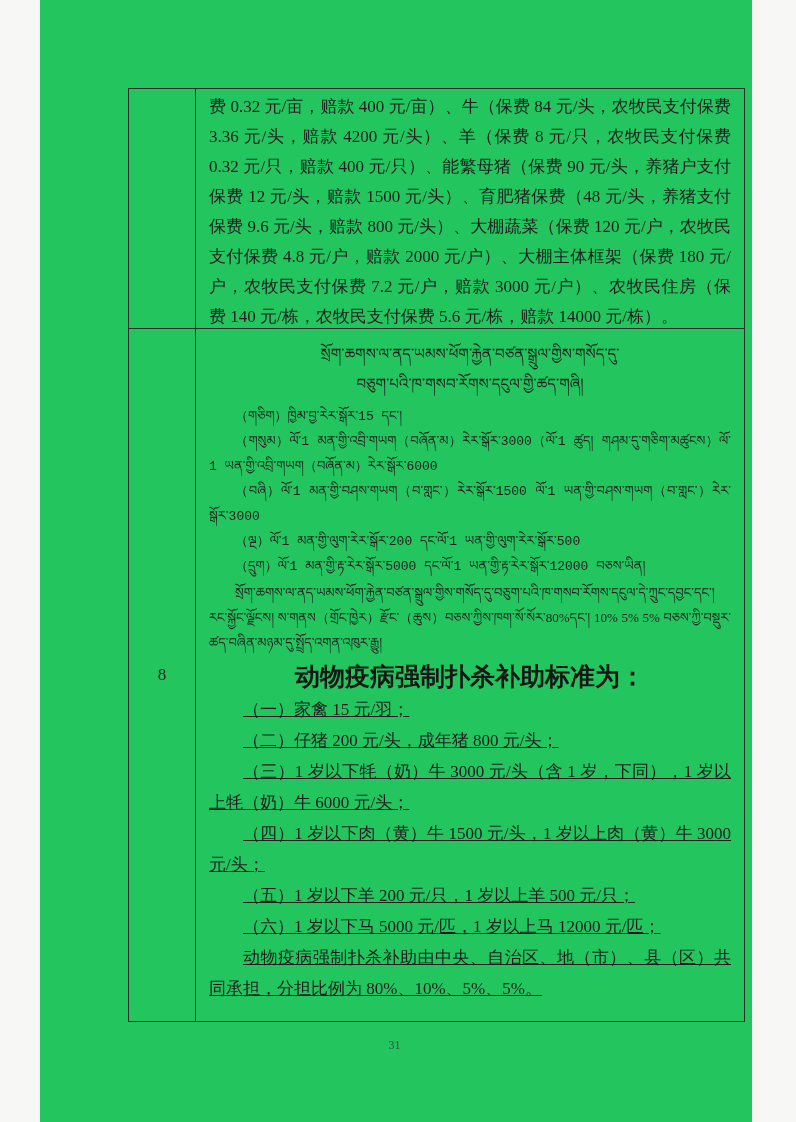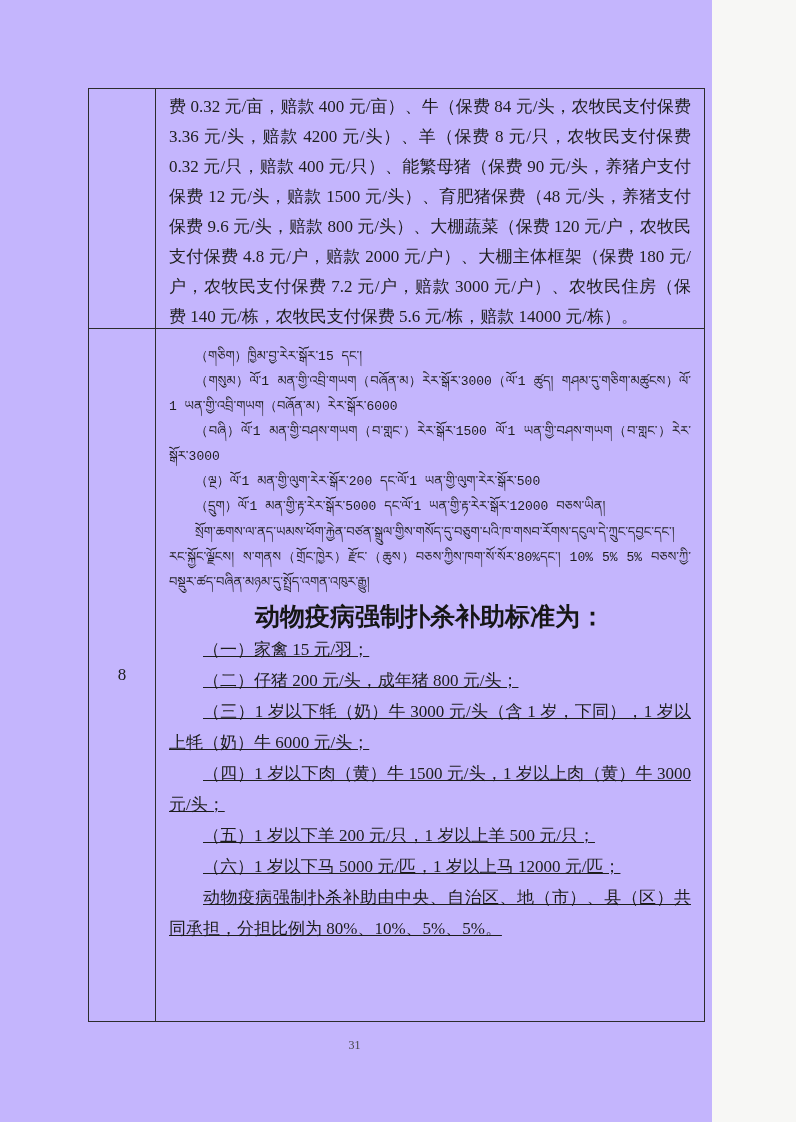--- a/index.html
+++ b/index.html
@@ -4,23 +4,24 @@
 <style>
   html, body { margin: 0; padding: 0; }
   body {
     width: 796px; height: 1122px;
     background: #f7f7f5;
     font-family: "Liberation Serif", "DejaVu Serif", serif;
   }
   .page {
     position: relative;
     width: 712px; height: 1122px;
-    background: #c4b5fd;
+    background: #22c55e;
     color: #1d1d1d;
     overflow: hidden;
+    margin-left: 40px;
   }
   .doc-table {
     position: absolute;
     left: 88px; top: 88px;
     width: 617px;
     border: 1.5px solid #2c2c2c;
     box-sizing: border-box;
   }
   .t-row { display: flex; }
   .t-row.first { border-bottom: 1.5px solid #2c2c2c; }
@@ -54,21 +55,21 @@
     font-size: 15px;
     line-height: 30px;
   }
   .tib-items { margin-top: 5px; font-family: Liberation Mono, monospace; }
   .tib-item, .tib-closing {
     font-size: 13px;
     line-height: 25px;
     text-indent: 2em;
     text-align: justify;
   }
-  .tib-closing { margin-top: 1px; font-family: Liberation Mono, monospace; }
+  .tib-closing { margin-top: 1px; }
   .cn-heading {
     font-family: "Liberation Sans", "DejaVu Sans", sans-serif;
     font-weight: bold;
     font-size: 25px;
     text-align: center;
     line-height: 30px;
     margin-top: 6px;
     margin-bottom: 3px;
     color: #161616;
   }
@@ -101,20 +102,24 @@
       <div class="content-cell">
         <div class="cont-para">费 0.32 元/亩，赔款 400 元/亩）、牛（保费 84 元/头，农牧民支付保费 3.36 元/头，赔款 4200 元/头）、羊（保费 8 元/只，农牧民支付保费 0.32 元/只，赔款 400 元/只）、能繁母猪（保费 90 元/头，养猪户支付保费 12 元/头，赔款 1500 元/头）、育肥猪保费（48 元/头，养猪支付保费 9.6 元/头，赔款 800 元/头）、大棚蔬菜（保费 120 元/户，农牧民支付保费 4.8 元/户，赔款 2000 元/户）、大棚主体框架（保费 180 元/户，农牧民支付保费 7.2 元/户，赔款 3000 元/户）、农牧民住房（保费 140 元/栋，农牧民支付保费 5.6 元/栋，赔款 14000 元/栋）。</div>
       </div>
     </div>
 
     <div class="t-row row2-height">
       <div class="num-cell">8</div>
       <div class="content-cell">
         <div class="cell-inner">
 
+          <div class="tib-title">
+            <div>སྲོག་ཆགས་ལ་ནད་ཡམས་ཕོག་རྐྱེན་བཙན་སྒྲུལ་གྱིས་གསོད་དུ་</div>
+            <div>བཅུག་པའི་ཁ་གསབ་རོགས་དངུལ་གྱི་ཚད་གཞི།</div>
+          </div>
 
           <div class="tib-items">
             <div class="tib-item">（གཅིག）ཁྱིམ་བྱ་རེར་སྒོར་15 དང་།</div>
             <div class="tib-item">（གསུམ）ལོ་1 མན་གྱི་འབྲི་གཡག（བཞོན་མ）རེར་སྒོར་3000（ལོ་1 ཚུད།  གཤམ་དུ་གཅིག་མཚུངས）ལོ་1 ཡན་གྱི་འབྲི་གཡག（བཞོན་མ）རེར་སྒོར་6000</div>
             <div class="tib-item">（བཞི）ལོ་1 མན་གྱི་བཤས་གཡག（བ་གླང་）རེར་སྒོར་1500  ལོ་1 ཡན་གྱི་བཤས་གཡག（བ་གླང་）རེར་སྒོར་3000</div>
             <div class="tib-item">（ལྔ）ལོ་1 མན་གྱི་ལུག་རེར་སྒོར་200 དང་ལོ་1 ཡན་གྱི་ལུག་རེར་སྒོར་500</div>
             <div class="tib-item">（དྲུག）ལོ་1 མན་གྱི་རྟ་རེར་སྒོར་5000 དང་ལོ་1 ཡན་གྱི་རྟ་རེར་སྒོར་12000 བཅས་ཡིན།</div>
           </div>
 
           <div class="tib-closing">སྲོག་ཆགས་ལ་ནད་ཡམས་ཕོག་རྐྱེན་བཙན་སྒྲུལ་གྱིས་གསོད་དུ་བཅུག་པའི་ཁ་གསབ་རོགས་དངུལ་དེ་ཀྲུང་དབྱང་དང་། རང་སྐྱོང་ལྗོངས། ས་གནས（གྲོང་ཁྱེར）རྫོང་（ཆུས）བཅས་ཀྱིས་ཁག་སོ་སོར་80%དང་། 10%  5% 5% བཅས་ཀྱི་བསྡུར་ཚད་བཞིན་མཉམ་དུ་སྤྲོད་འགན་འཁུར་རྒྱུ།</div>

